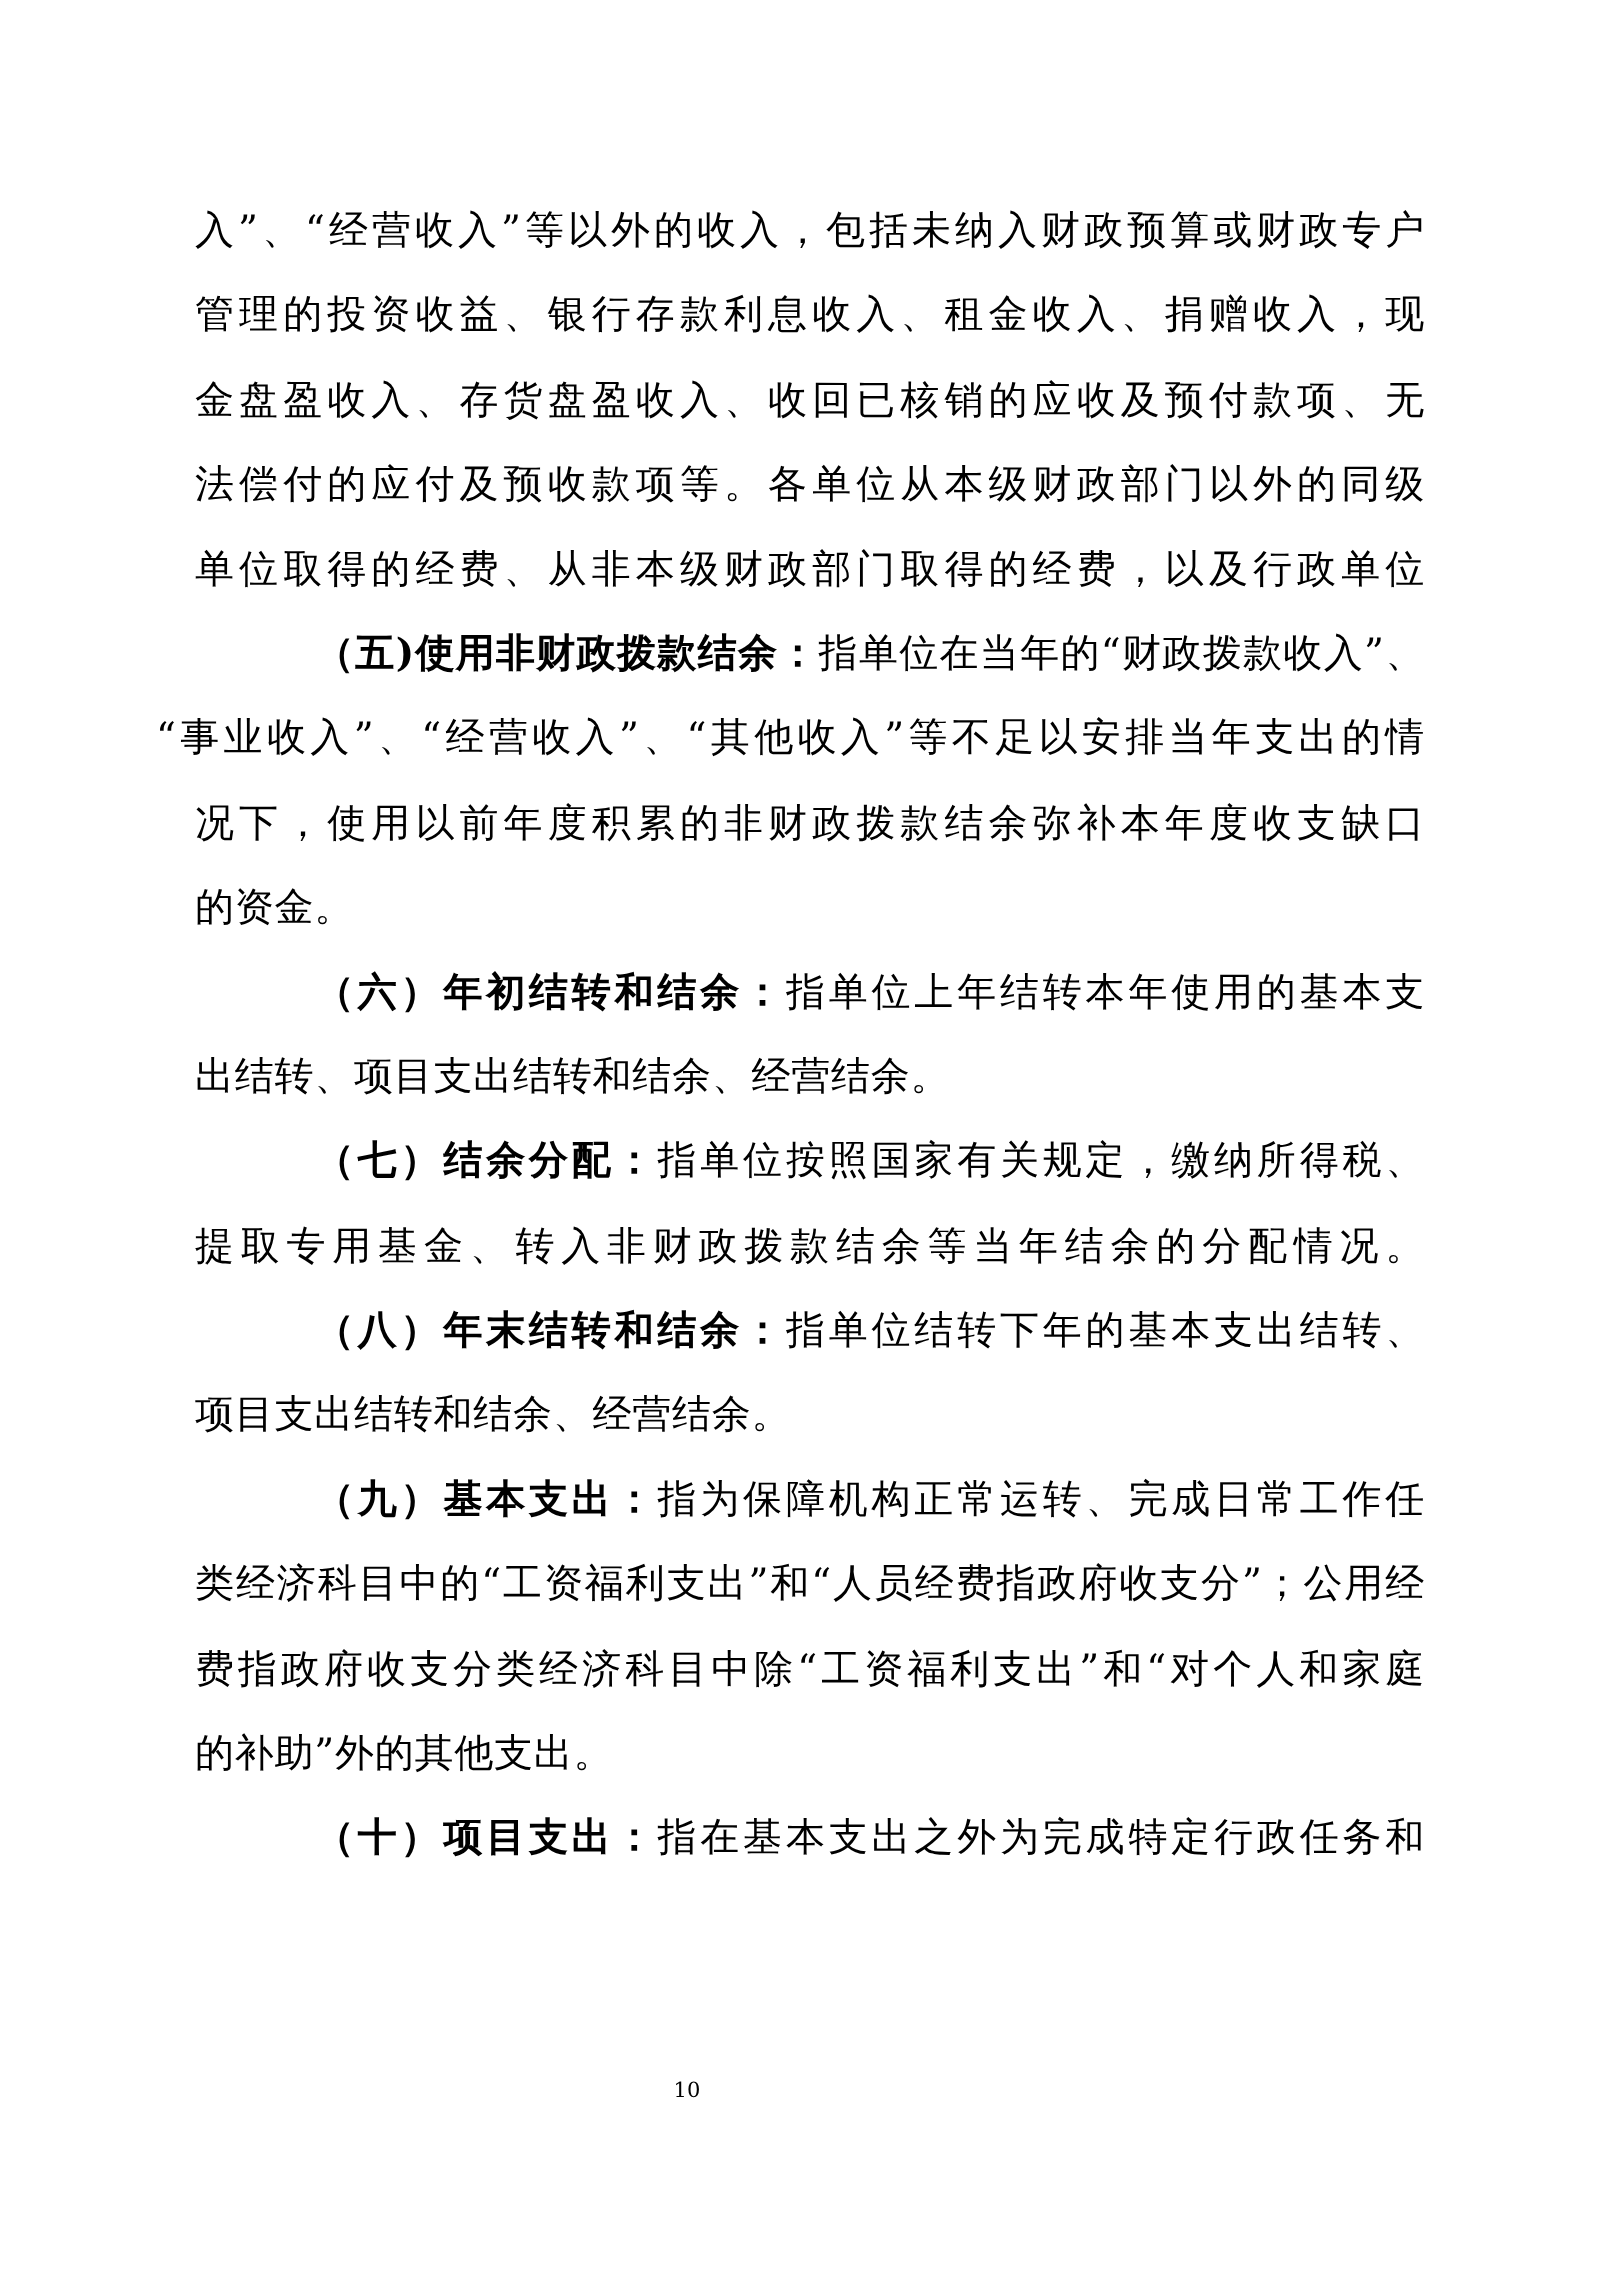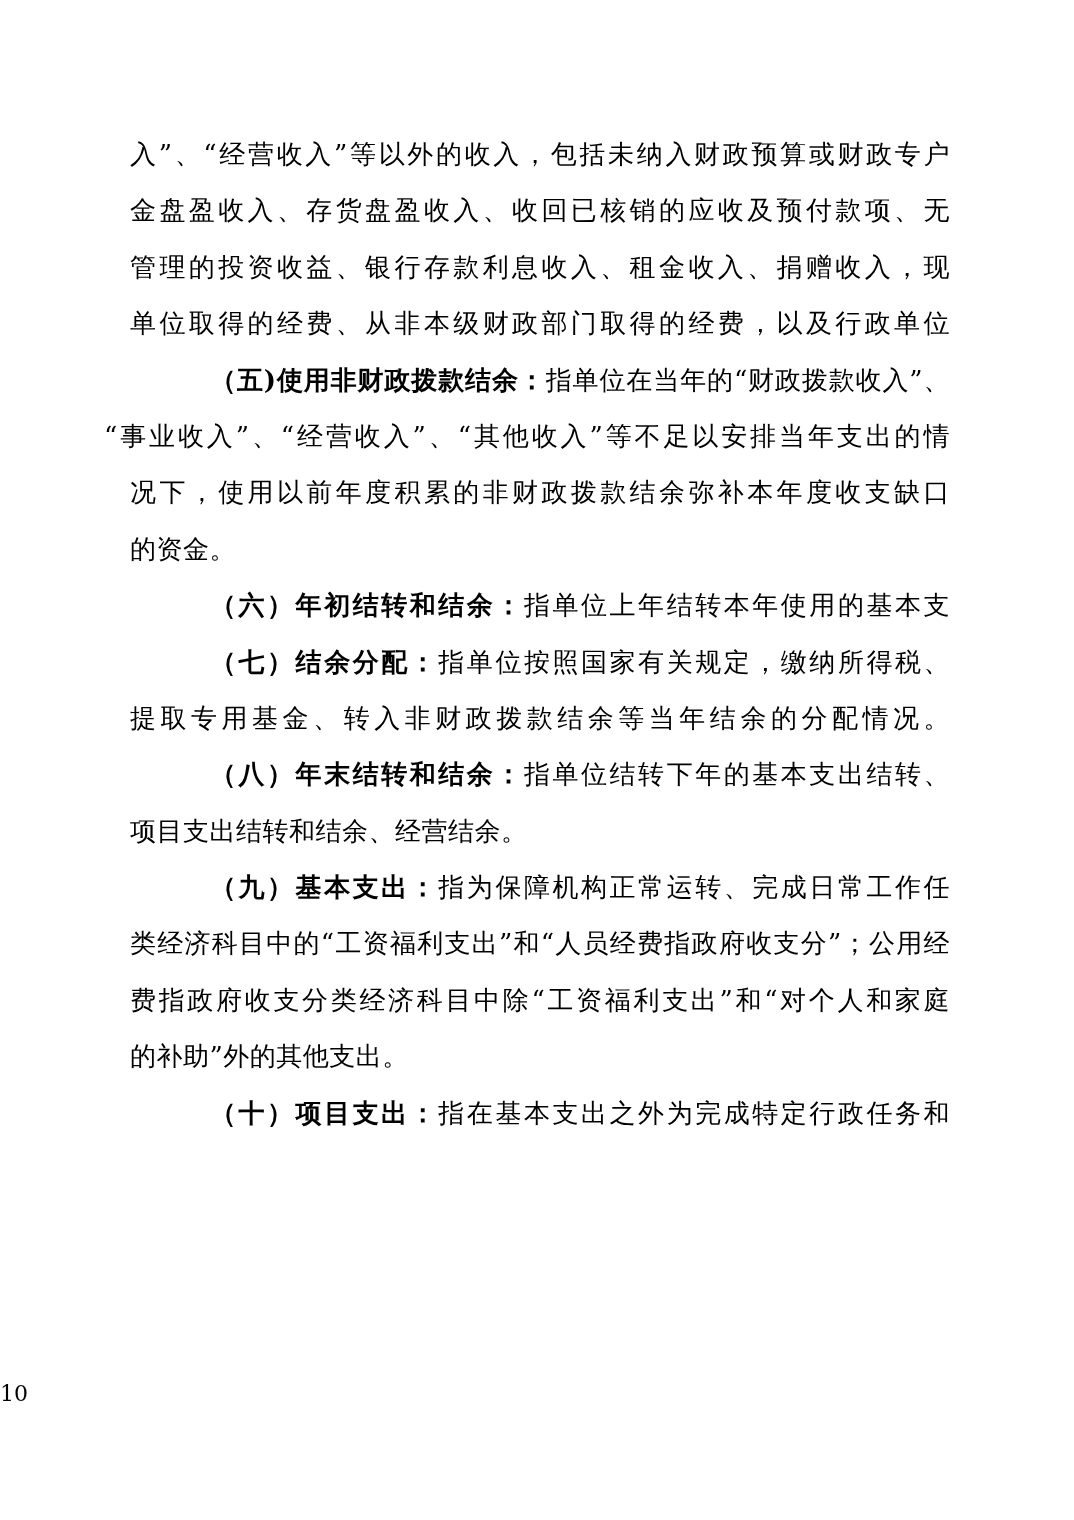--- a/index.html
+++ b/index.html
@@ -47,39 +47,41 @@
   }
   .line .b {
     font-weight: 700;
     margin-left: 28px;
   }
   .page-number {
     position: absolute;
     left: 0;
     top: 1380px;
     width: 100%;
-    text-align: left;
-    font-size: 22px;
+    text-align: center;
+    font-size: 14px;
     line-height: 28px;
   }
 </style>
 </head>
 <body>
 
 <div class="page">
   <div class="text-block">
       <div class="line fill"><span>入”、“经营收入”等以外的收入，包括未纳入财政预算或财政专户</span></div>
+      <div class="line fill"><span>管理的投资收益、银行存款利息收入、租金收入、捐赠收入，现</span></div>
       <div class="line fill"><span>金盘盈收入、存货盘盈收入、收回已核销的应收及预付款项、无</span></div>
-      <div class="line fill"><span>管理的投资收益、银行存款利息收入、租金收入、捐赠收入，现</span></div>
+      <div class="line fill"><span>法偿付的应付及预收款项等。各单位从本级财政部门以外的同级</span></div>
       <div class="line fill"><span>单位取得的经费、从非本级财政部门取得的经费，以及行政单位</span></div>
       <div class="line fill indent"><span class="b">（五)使用非财政拨款结余：</span><span>指单位在当年的“财政拨款收入”、</span></div>
       <div class="line fill hang"><span>“事业收入”、“经营收入”、“其他收入”等不足以安排当年支出的情</span></div>
       <div class="line fill"><span>况下，使用以前年度积累的非财政拨款结余弥补本年度收支缺口</span></div>
       <div class="line"><span>的资金。</span></div>
       <div class="line fill indent"><span class="b">（六）年初结转和结余：</span><span>指单位上年结转本年使用的基本支</span></div>
+      <div class="line"><span>出结转、项目支出结转和结余、经营结余。</span></div>
       <div class="line fill indent"><span class="b">（七）结余分配：</span><span>指单位按照国家有关规定，缴纳所得税、</span></div>
       <div class="line fill"><span>提取专用基金、转入非财政拨款结余等当年结余的分配情况。</span></div>
       <div class="line fill indent"><span class="b">（八）年末结转和结余：</span><span>指单位结转下年的基本支出结转、</span></div>
       <div class="line"><span>项目支出结转和结余、经营结余。</span></div>
       <div class="line fill indent"><span class="b">（九）基本支出：</span><span>指为保障机构正常运转、完成日常工作任</span></div>
       <div class="line fill"><span>类经济科目中的“工资福利支出”和“人员经费指政府收支分”；公用经</span></div>
       <div class="line fill"><span>费指政府收支分类经济科目中除“工资福利支出”和“对个人和家庭</span></div>
       <div class="line"><span>的补助”外的其他支出。</span></div>
       <div class="line fill indent"><span class="b">（十）项目支出：</span><span>指在基本支出之外为完成特定行政任务和</span></div>
     </div>

